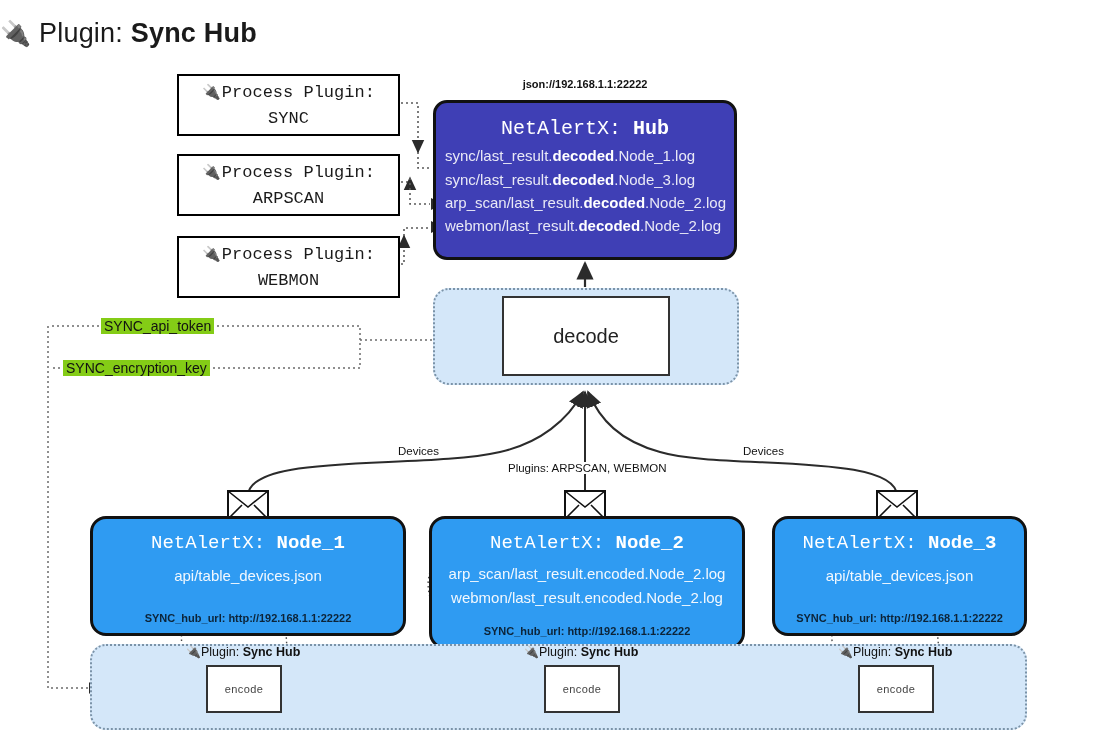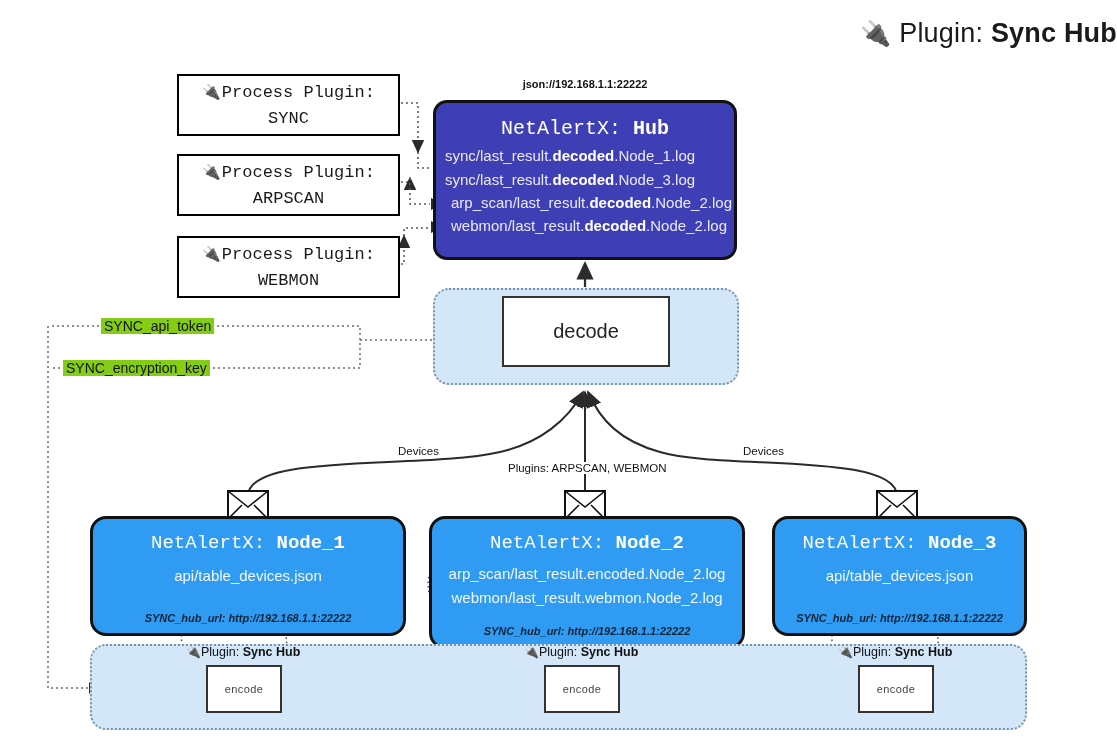--- a/index.html
+++ b/index.html
@@ -2,21 +2,21 @@
 <html><head>
 <meta charset="utf-8">
 <style>
   html,body{margin:0;padding:0;background:#ffffff;}
   body{width:1117px;height:754px;position:relative;overflow:hidden;
        font-family:"Liberation Sans",sans-serif;color:#1a1a1a;}
   .stage{position:absolute;left:0;top:0;width:1117px;height:754px;}
   svg.wires{position:absolute;left:0;top:0;width:1117px;height:754px;pointer-events:none;}
 
   
-  .title{position:absolute;left:0;top:18px;width:1117px;text-align:right;
+  .title{position:absolute;left:0;top:18px;width:1117px;text-align:left;
          font-size:27px;letter-spacing:.2px;}
   .title .plug{font-size:25px;}
   .title .tname{font-weight:bold;}
 
   
   .procbox{position:absolute;border:2px solid #000;background:#fff;
            font-family:"Liberation Mono","DejaVu Sans Mono",monospace;
            font-size:17px;line-height:26px;text-align:center;
            display:flex;flex-direction:column;justify-content:center;align-items:center;}
   .procbox .l1{white-space:nowrap;}
@@ -26,42 +26,42 @@
   .hubcaption{position:absolute;font-size:11px;font-weight:bold;color:#111;
               white-space:nowrap;text-align:center;}
   .hub{position:absolute;background:#3f3fb5;border:3px solid #111;border-radius:14px;
        box-sizing:border-box;}
   .hub .hubtitle{font-family:"Liberation Mono","DejaVu Sans Mono",monospace;
        font-size:20px;color:#fff;text-align:center;margin-top:14px;}
   .hub .hubtitle b{font-weight:bold;}
   .hub .row{color:#e9e9f6;font-size:15px;white-space:nowrap;margin-top:7px;padding-left:9px;}
   .hub .row:first-of-type{margin-top:12px;}
   .hub .row b{font-weight:bold;color:#fff;}
-  .hub .r3,.hub .r4{padding-left:15px;margin-top:6px;}
+  .hub .r3,.hub .r4{padding-left:9px;margin-top:6px;}
 
   
   .panel{position:absolute;background:#d4e7f9;border:2px dotted #7b93a8;border-radius:16px;
          box-sizing:border-box;}
 
   
   .procsm{position:absolute;background:#fff;border:2px solid #333;box-sizing:border-box;
           display:flex;align-items:center;justify-content:center;
           font-family:"Liberation Sans",sans-serif;}
   .decode{font-size:20px;color:#222;}
   .encode{font-size:11px;color:#444;letter-spacing:.4px;}
 
   
   .node{position:absolute;background:#2f9bf2;border:3px solid #111;border-radius:16px;
         box-sizing:border-box;overflow:hidden;}
   .node .ntitle{font-family:"Liberation Mono","DejaVu Sans Mono",monospace;
         font-size:19px;color:#fff;text-align:center;margin-top:13px;}
   .node .ntitle b{font-weight:bold;}
   .node .nline{color:#f2f8fe;font-size:15px;text-align:center;margin-top:13px;white-space:nowrap;}
   .node .nurl{position:absolute;left:0;right:0;bottom:9px;text-align:center;
-        font-size:11px;color:#0d2438;font-weight:600;white-space:nowrap;font-style:italic;}
+        font-size:11px;color:#0d2438;font-weight:600;white-space:nowrap;}
 
   
   .elabel{position:absolute;font-size:11.5px;color:#111;white-space:nowrap;background:#fff;
           padding:0 3px;}
   .tokenlabel{position:absolute;font-size:14px;color:#111;white-space:nowrap;background:#84cc16;
           padding:0 3px;}
   .pluglabel{position:absolute;font-size:12.5px;color:#111;white-space:nowrap;}
   .pluglabel b{font-weight:bold;}
   .pluglabel .plug{font-size:12px;}
 </style>
@@ -182,21 +182,21 @@
     </div>
     <div class="row r3">
       <span>arp_scan/last_result.</span><b>decoded</b><span>.Node_2.log</span>
     </div>
     <div class="row r4">
       <span>webmon/last_result.</span><b>decoded</b><span>.Node_2.log</span>
     </div>
   </div>
 
   <div class="panel" style="left:433px;top:288px;width:306px;height:97px;"></div>
-  <div class="procsm decode" style="left:502px;top:296px;width:168px;height:71px;">
+  <div class="procsm decode" style="left:502px;top:296px;width:168px;height:80px;">
     <span>decode</span>
   </div>
 
   <div class="tokenlabel" style="left:101px;top:318px;">SYNC_api_token</div>
   <div class="tokenlabel" style="left:63px;top:360px;">SYNC_encryption_key</div>
 
   <div class="elabel" style="left:395px;top:445px;">Devices</div>
   <div class="elabel" style="left:740px;top:445px;">Devices</div>
   <div class="elabel" style="left:505px;top:462px;">Plugins: ARPSCAN, WEBMON</div>
 
@@ -206,21 +206,21 @@
     </div>
     <div class="nline">api/table_devices.json</div>
     <div class="nurl">SYNC_hub_url: http://192.168.1.1:22222</div>
   </div>
 
   <div class="node" style="left:429px;top:516px;width:316px;height:133px;">
     <div class="ntitle">
       <span>NetAlertX:</span> <b>Node_2</b>
     </div>
     <div class="nline" style="margin-top:11px;">arp_scan/last_result.encoded.Node_2.log</div>
-    <div class="nline" style="margin-top:7px;">webmon/last_result.webmon.Node_2.log</div>
+    <div class="nline" style="margin-top:7px;">webmon/last_result.encoded.Node_2.log</div>
     <div class="nurl">SYNC_hub_url: http://192.168.1.1:22222</div>
   </div>
 
   <div class="node" style="left:772px;top:516px;width:255px;height:120px;">
     <div class="ntitle">
       <span>NetAlertX:</span> <b>Node_3</b>
     </div>
     <div class="nline">api/table_devices.json</div>
     <div class="nurl">SYNC_hub_url: http://192.168.1.1:22222</div>
   </div>

